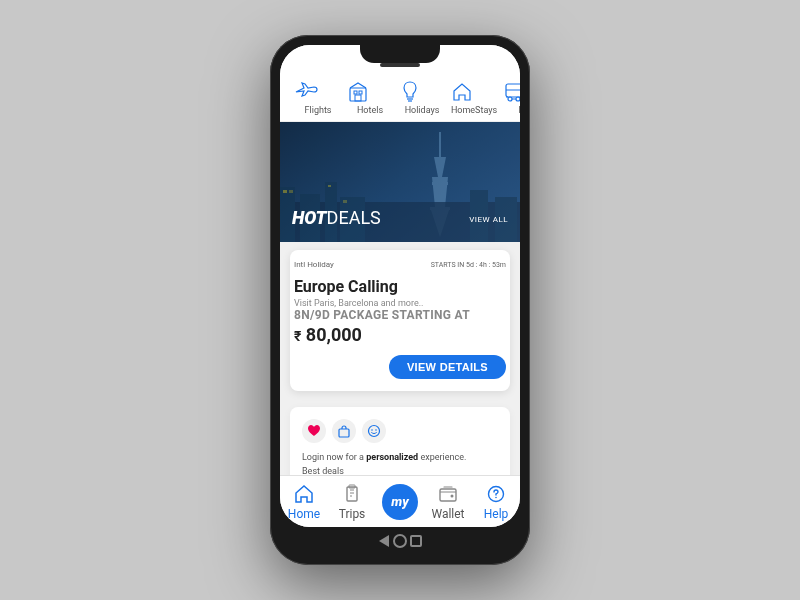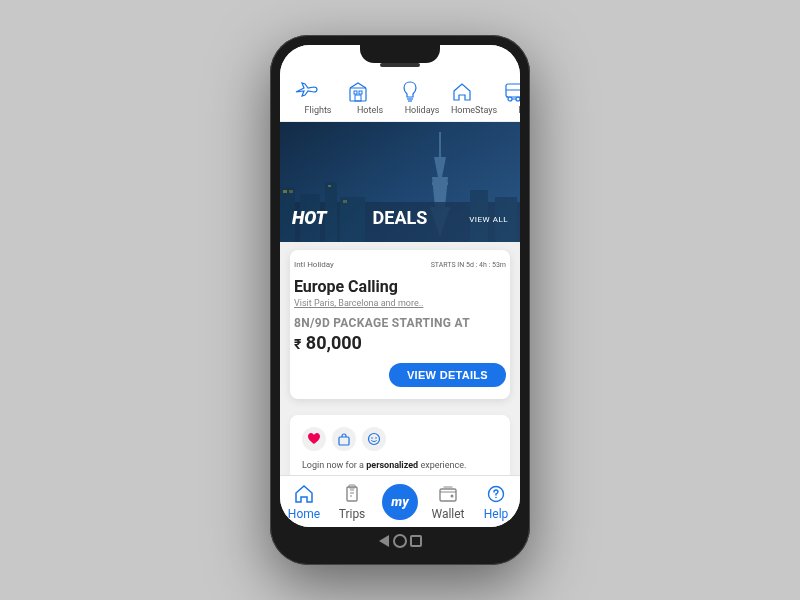--- a/index.html
+++ b/index.html
@@ -135,35 +135,34 @@
       height: 100%;
       opacity: 0.6;
     }
 
     .hot-deals-label {
       position: absolute;
       bottom: 14px;
       left: 12px;
       display: flex;
       align-items: flex-start;
-      gap: 10px;
+      gap: 0;
     }
 
     .hot-text {
       font-size: 18px;
       font-weight: 900;
       color: white;
       font-style: italic;
     }
 
     .deals-text {
       font-size: 18px;
-      font-weight: 700;
+      font-weight: 400;
       color: white;
-      margin-left: 36px;
     }
 
     .view-all-link {
       position: absolute;
       bottom: 18px;
       right: 12px;
       font-size: 8px;
       color: white;
       text-transform: uppercase;
       letter-spacing: 0.5px;
@@ -199,22 +198,20 @@
     .deal-title {
       font-size: 16px;
       font-weight: 700;
       color: #222;
       margin-bottom: 2px;
     }
 
     .deal-subtitle {
       font-size: 9px;
       color: #888;
-      margin-bottom: 8px;
-      text-decoration: underline;
     }
 
     .deal-package-label {
       font-size: 12px;
       color: #888;
       text-transform: uppercase;
       letter-spacing: 0.3px;
       margin-bottom: 2px;
       font-weight: bold;
     }

